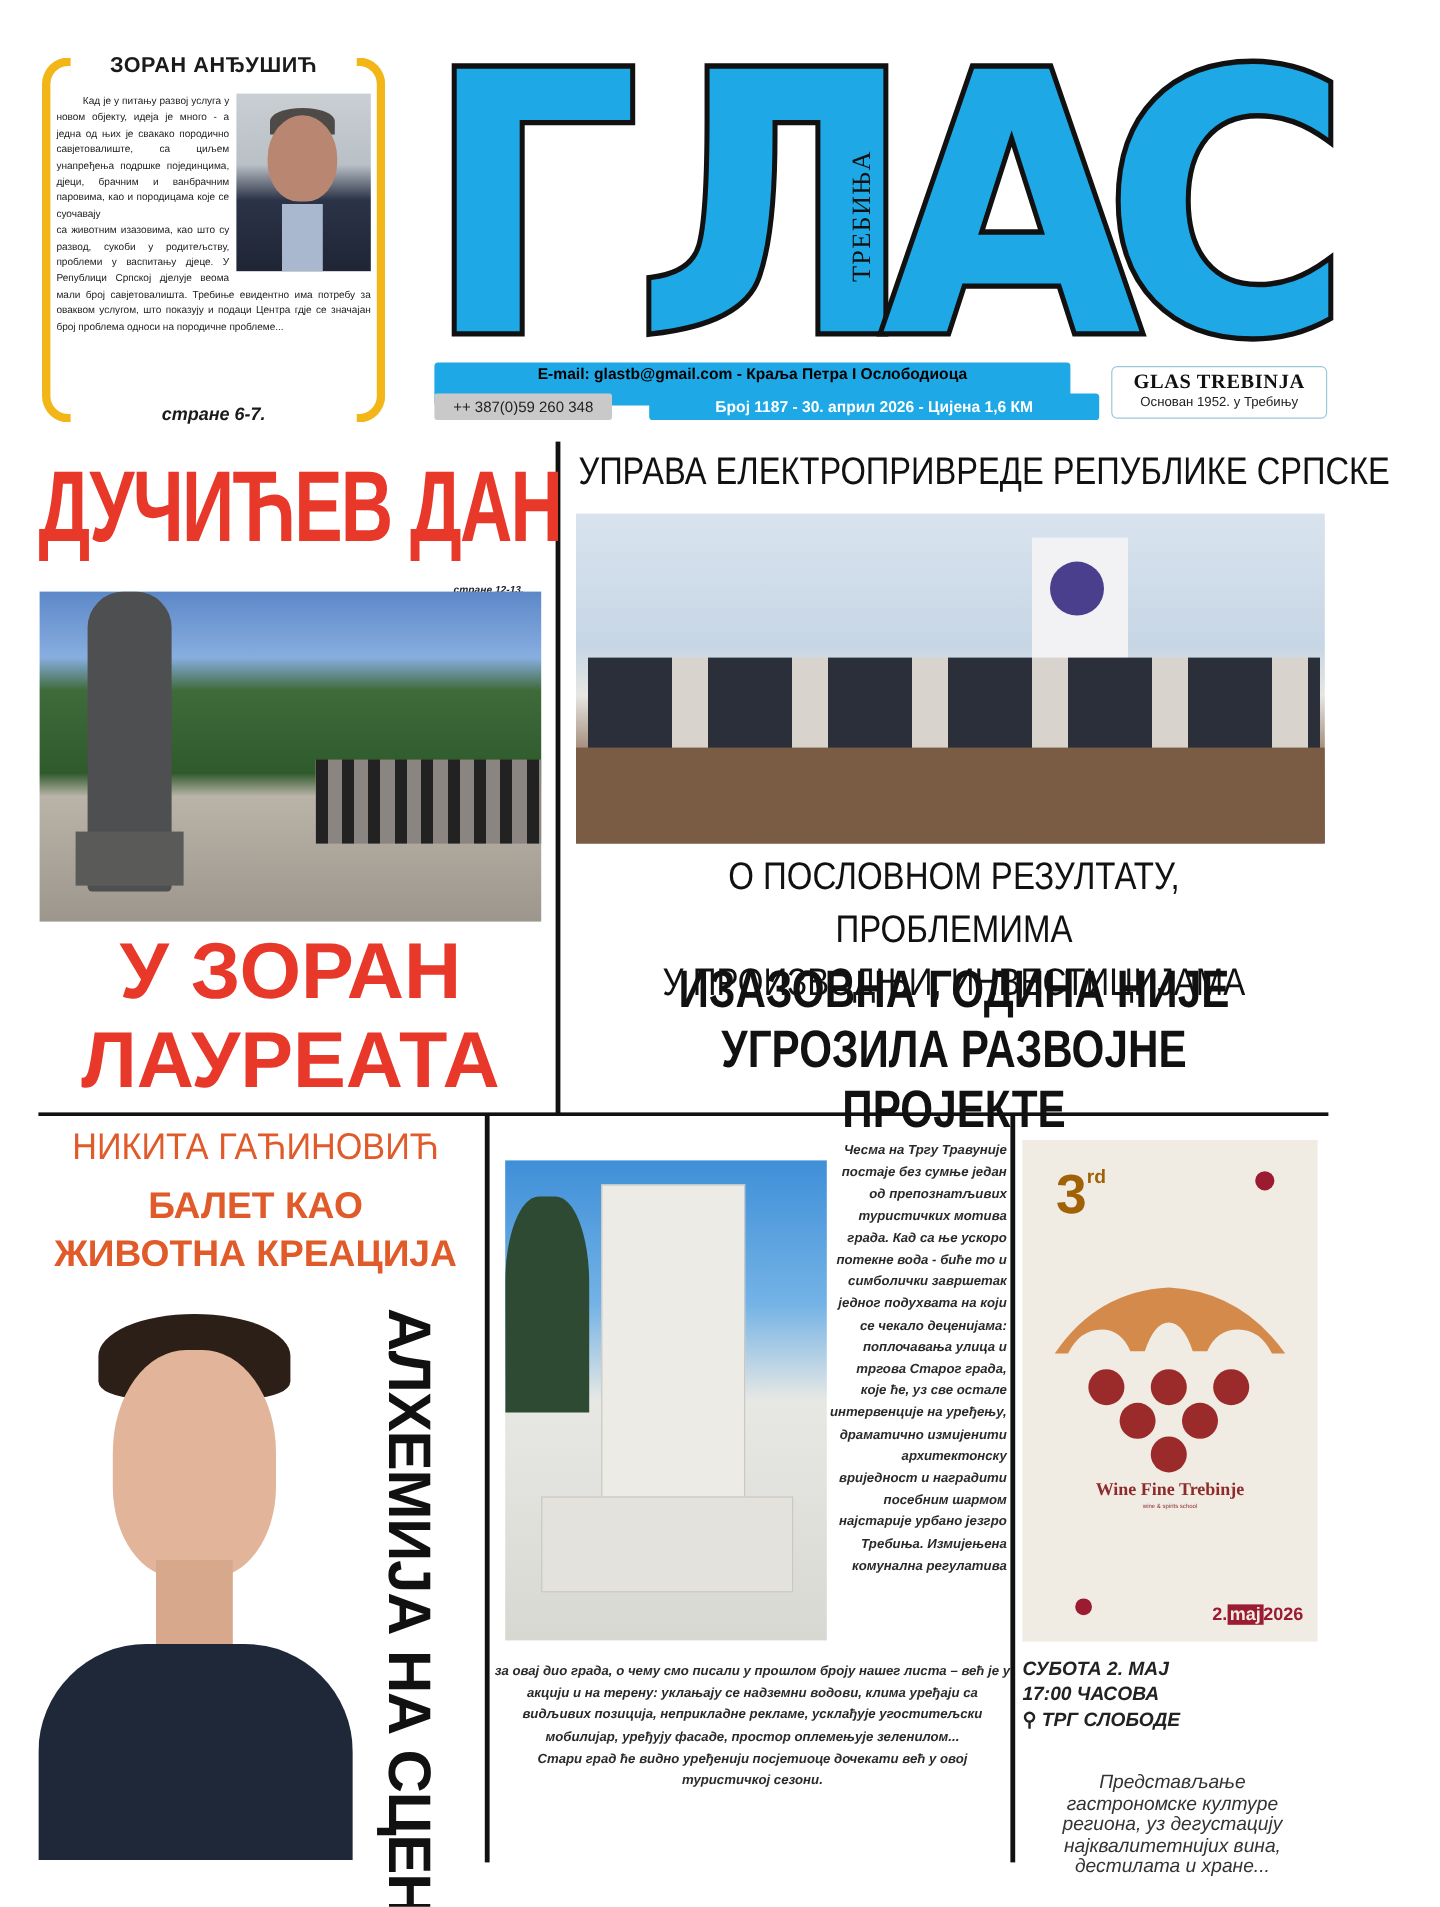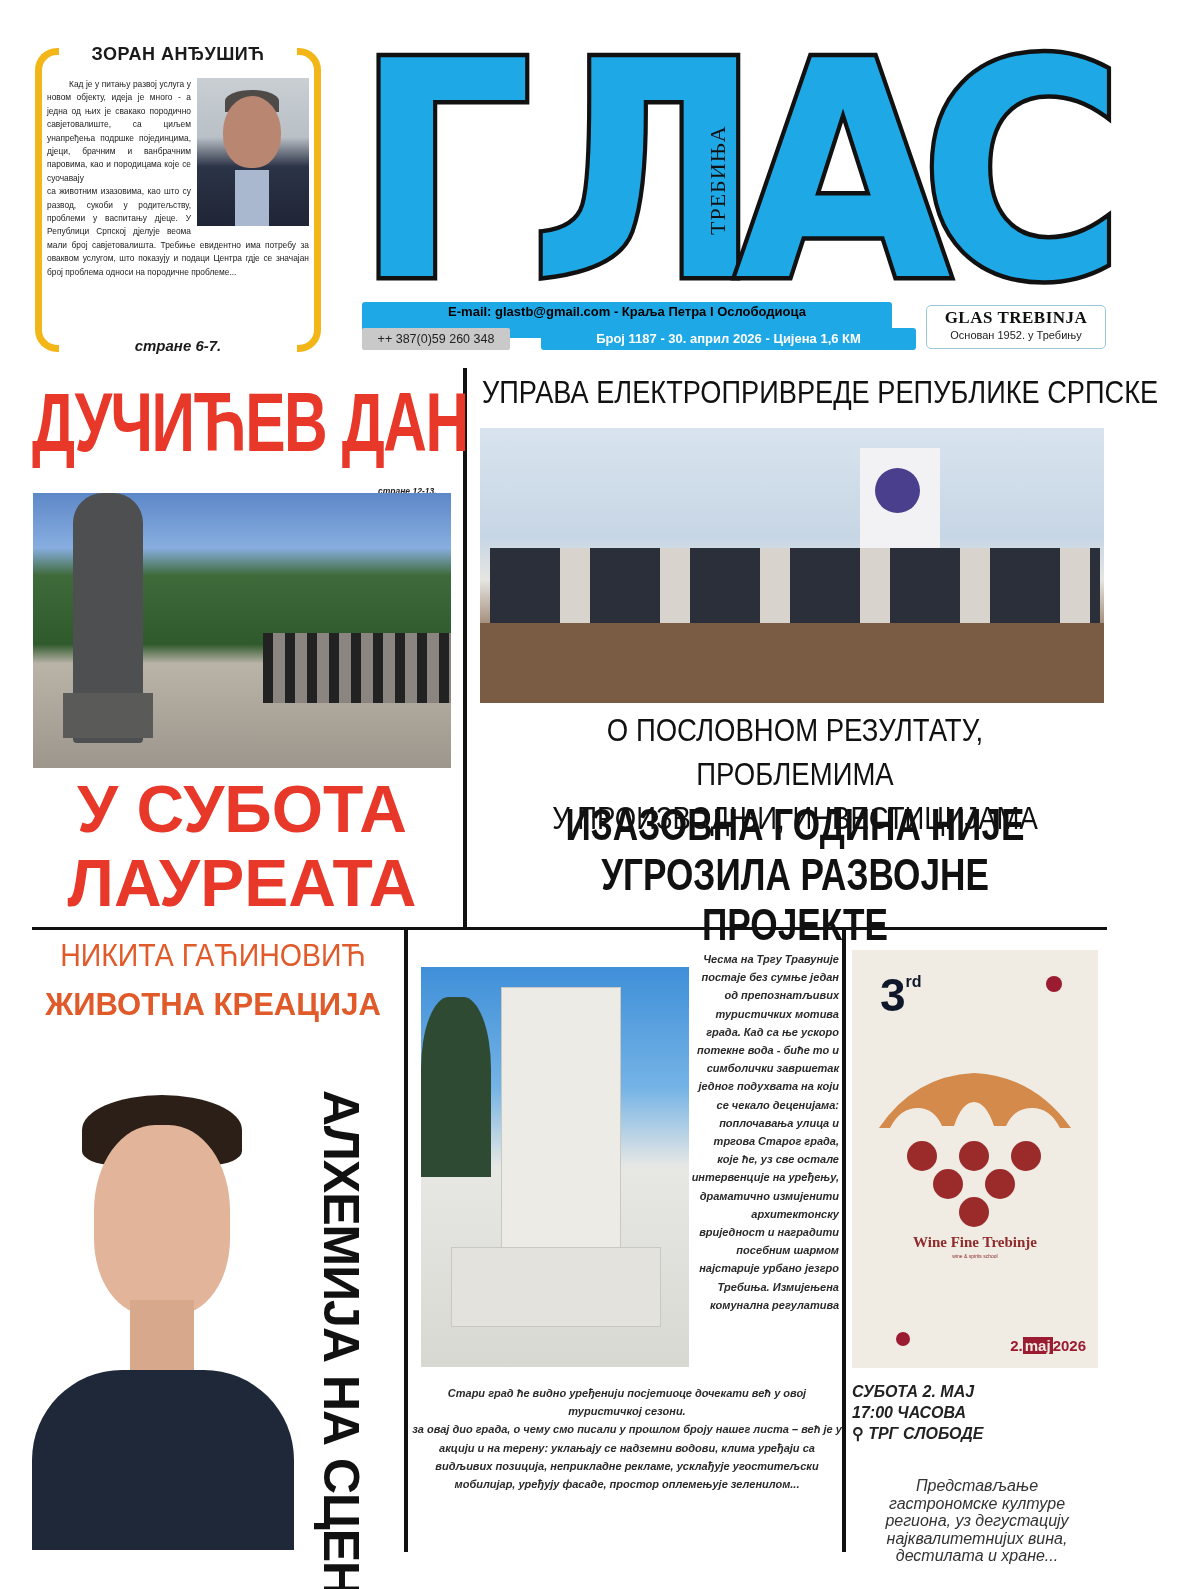--- a/index.html
+++ b/index.html
@@ -59,21 +59,21 @@
   .alch { left: 312px; top: 1090px; width: 60px; height: 450px; }
   .alch-text { position: absolute; left: 58px; top: 0; transform: rotate(90deg); transform-origin: left top; font-weight: bold; font-size: 50px; white-space: nowrap; letter-spacing: -1px; line-height: 58px; }
 
   
   .cesma-photo { left: 421px; top: 967px; width: 268px; height: 400px; background: linear-gradient(180deg, #3f8fd8 0%, #74b3e6 30%, #e7e8e4 50%, #d8d8d2 100%); }
   .cesma-right { left: 691px; top: 950px; width: 148px; text-align: right; font-style: italic; font-weight: bold; font-size: 11px; line-height: 18.2px; color: #2a2a2a; }
   .cesma-bottom { left: 412px; top: 1384px; width: 430px; text-align: center; font-style: italic; font-weight: bold; font-size: 11px; line-height: 18.2px; color: #2a2a2a; }
 
   
   .poster { left: 852px; top: 950px; width: 246px; height: 418px; background: #f0ebe3; }
-  .poster-3rd { position: absolute; left: 28px; top: 22px; font-weight: bold; font-size: 46px; color: #0f172a; line-height: 46px; }
+  .poster-3rd { position: absolute; left: 28px; top: 22px; font-weight: bold; font-size: 46px; color: #a16207; line-height: 46px; }
   .poster-3rd sup { font-size: 16px; vertical-align: top; line-height: 20px; }
   .poster-brand { position: absolute; left: 0; right: 0; top: 284px; text-align: center; font-family: "Liberation Serif", serif; font-weight: bold; font-size: 15px; color: #8e2b2b; }
   .poster-brand-sub { position: absolute; left: 0; right: 0; top: 303px; text-align: center; font-size: 5px; color: #8e2b2b; }
   .poster-date { position: absolute; right: 12px; bottom: 14px; font-weight: bold; font-size: 15px; color: #9b1b30; margin-left: 22px; }
   .poster-date .maj { background: #9b1b30; color: #f0ebe3; padding: 0 2px; }
   .event-info { left: 852px; top: 1381px; width: 246px; text-align: left; font-style: italic; font-weight: bold; font-size: 16px; line-height: 21px; color: #222; }
   .event-desc { left: 862px; top: 1465px; width: 230px; text-align: center; font-style: italic; font-size: 16px; line-height: 17.5px; color: #333; margin-top: 12px; }
 </style>
 </head>
 <body>
@@ -116,21 +116,21 @@
 <div class="abs vrule" style="left:842px; top:930px; height:622px;"></div>
 
 <div class="abs ducic-title">ДУЧИЋЕВ ДАН</div>
 <div class="abs pages-small" style="left:378px; top:476px;">стране 12-13.</div>
 <div class="abs photo ducic-photo">
   <div style="position:absolute; left:40px; top:0; width:70px; height:250px; background:#4d4f50; border-radius:30px 30px 4px 4px;"></div>
   <div style="position:absolute; left:30px; top:200px; width:90px; height:45px; background:#5a5a58;"></div>
   <div style="position:absolute; left:230px; top:140px; width:190px; height:70px; background:repeating-linear-gradient(90deg,#222 0 10px,#8a8580 10px 22px);"></div>
 </div>
 <div class="abs laureat">
-  <div>У СУБОТА</div>
+  <div>У ЗОРАН</div>
   <div>ЛАУРЕАТА</div>
 </div>
 
 <div class="abs ep-kicker">УПРАВА ЕЛЕКТРОПРИВРЕДЕ РЕПУБЛИКЕ СРПСКЕ</div>
 <div class="abs pages-small" style="left:1042px; top:416px;">стране 4-6.</div>
 <div class="abs photo ep-photo">
   <div style="position:absolute; left:380px; top:20px; width:80px; height:160px; background:#f2f2f4;"></div>
   <div style="position:absolute; left:395px; top:40px; width:45px; height:45px; border-radius:50%; background:#4a3f8c;"></div>
   <div style="position:absolute; left:10px; top:120px; width:610px; height:80px; background:repeating-linear-gradient(90deg,#2a2f3a 0 70px,#d8d3cc 70px 100px);"></div>
   <div style="position:absolute; left:0; top:195px; width:624px; height:80px; background:#7a5b43;"></div>
@@ -139,42 +139,43 @@
   <div>О ПОСЛОВНОМ РЕЗУЛТАТУ, ПРОБЛЕМИМА</div>
   <div>У ПРОИЗВОДЊИ, ИНВЕСТИЦИЈАМА</div>
 </div>
 <div class="abs ep-headline">
   <div>ИЗАЗОВНА ГОДИНА НИЈЕ</div>
   <div>УГРОЗИЛА РАЗВОЈНЕ ПРОЈЕКТЕ</div>
 </div>
 
 <div class="abs nikita-name">НИКИТА ГАЋИНОВИЋ</div>
 <div class="abs nikita-sub">
+  <div>БАЛЕТ КАО</div>
   <div>ЖИВОТНА КРЕАЦИЈА</div>
 </div>
 <div class="abs pages-small nikita-pages">стране 16-17.</div>
 <div class="abs photo nikita-photo">
   <div style="position:absolute; left:50px; top:10px; width:160px; height:70px; border-radius:50% 50% 20% 20%; background:#2b1f18;"></div>
   <div style="position:absolute; left:62px; top:40px; width:136px; height:190px; border-radius:45% 45% 40% 40%; background:#e2b59a;"></div>
   <div style="position:absolute; left:98px; top:215px; width:64px; height:80px; background:#d8a88c;"></div>
   <div style="position:absolute; left:0; top:285px; width:262px; height:180px; border-radius:90px 90px 0 0; background:#1e2838;"></div>
 </div>
 <div class="abs alch">
   <div class="alch-text">АЛХЕМИЈА НА СЦЕНИ</div>
 </div>
 
 <div class="abs photo cesma-photo">
   <div style="position:absolute; left:0; top:30px; width:70px; height:180px; background:#2e4a32; border-radius:40% 40% 0 0;"></div>
   <div style="position:absolute; left:80px; top:20px; width:120px; height:330px; background:#ecebe6; border:1px solid #c9c8c2;"></div>
   <div style="position:absolute; left:30px; top:280px; width:210px; height:80px; background:#e3e2dc; border:1px solid #c9c8c2;"></div>
 </div>
 <div class="abs cesma-right">Чесма на Тргу Травуније постаје без сумње један од препознатљивих туристичких мотива града. Кад са ње ускоро потекне вода - биће то и симболички завршетак једног подухвата на који се чекало деценијама: поплочавања улица и тргова Старог града, које ће, уз све остале интервенције на уређењу, драматично измијенити архитектонску вриједност и наградити посебним шармом најстарије урбано језгро Требиња. Измијењена комунална регулатива</div>
 <div class="abs cesma-bottom">
+  <div>за овај дио града, о чему смо писали у прошлом броју нашег листа – већ је у акцији и на терену: уклањају се надземни водови, клима уређаји са видљивих позиција, неприкладне рекламе, усклађује угоститељски мобилијар, уређују фасаде, простор оплемењује зеленилом...</div>
   <div>Стари град ће видно уређенији посјетиоце дочекати већ у овој туристичкој сезони.</div>
-  <div>за овај дио града, о чему смо писали у прошлом броју нашег листа – већ је у акцији и на терену: уклањају се надземни водови, клима уређаји са видљивих позиција, неприкладне рекламе, усклађује угоститељски мобилијар, уређују фасаде, простор оплемењује зеленилом...</div>
 </div>
 
 <div class="abs poster">
   <div class="poster-3rd">
     <span>3</span><sup>rd</sup>
   </div>
   <div style="position:absolute; left:194px; top:26px; width:16px; height:16px; border-radius:50%; background:#9b1b30;"></div>
   <svg style="position:absolute; left:22px; top:118px;" width="202" height="160" viewBox="0 0 202 160">
     <path d="M5 60 Q 40 8 100 5 Q 160 8 197 60 L 186 60 Q 176 40 158 40 Q 140 40 132 58 L 120 58 Q 112 34 100 34 Q 88 34 80 58 L 68 58 Q 60 40 44 40 Q 26 40 16 60 Z" fill="#d48a4a"></path>
     <circle cx="48" cy="88" r="15" fill="#9b2b2b"></circle>

